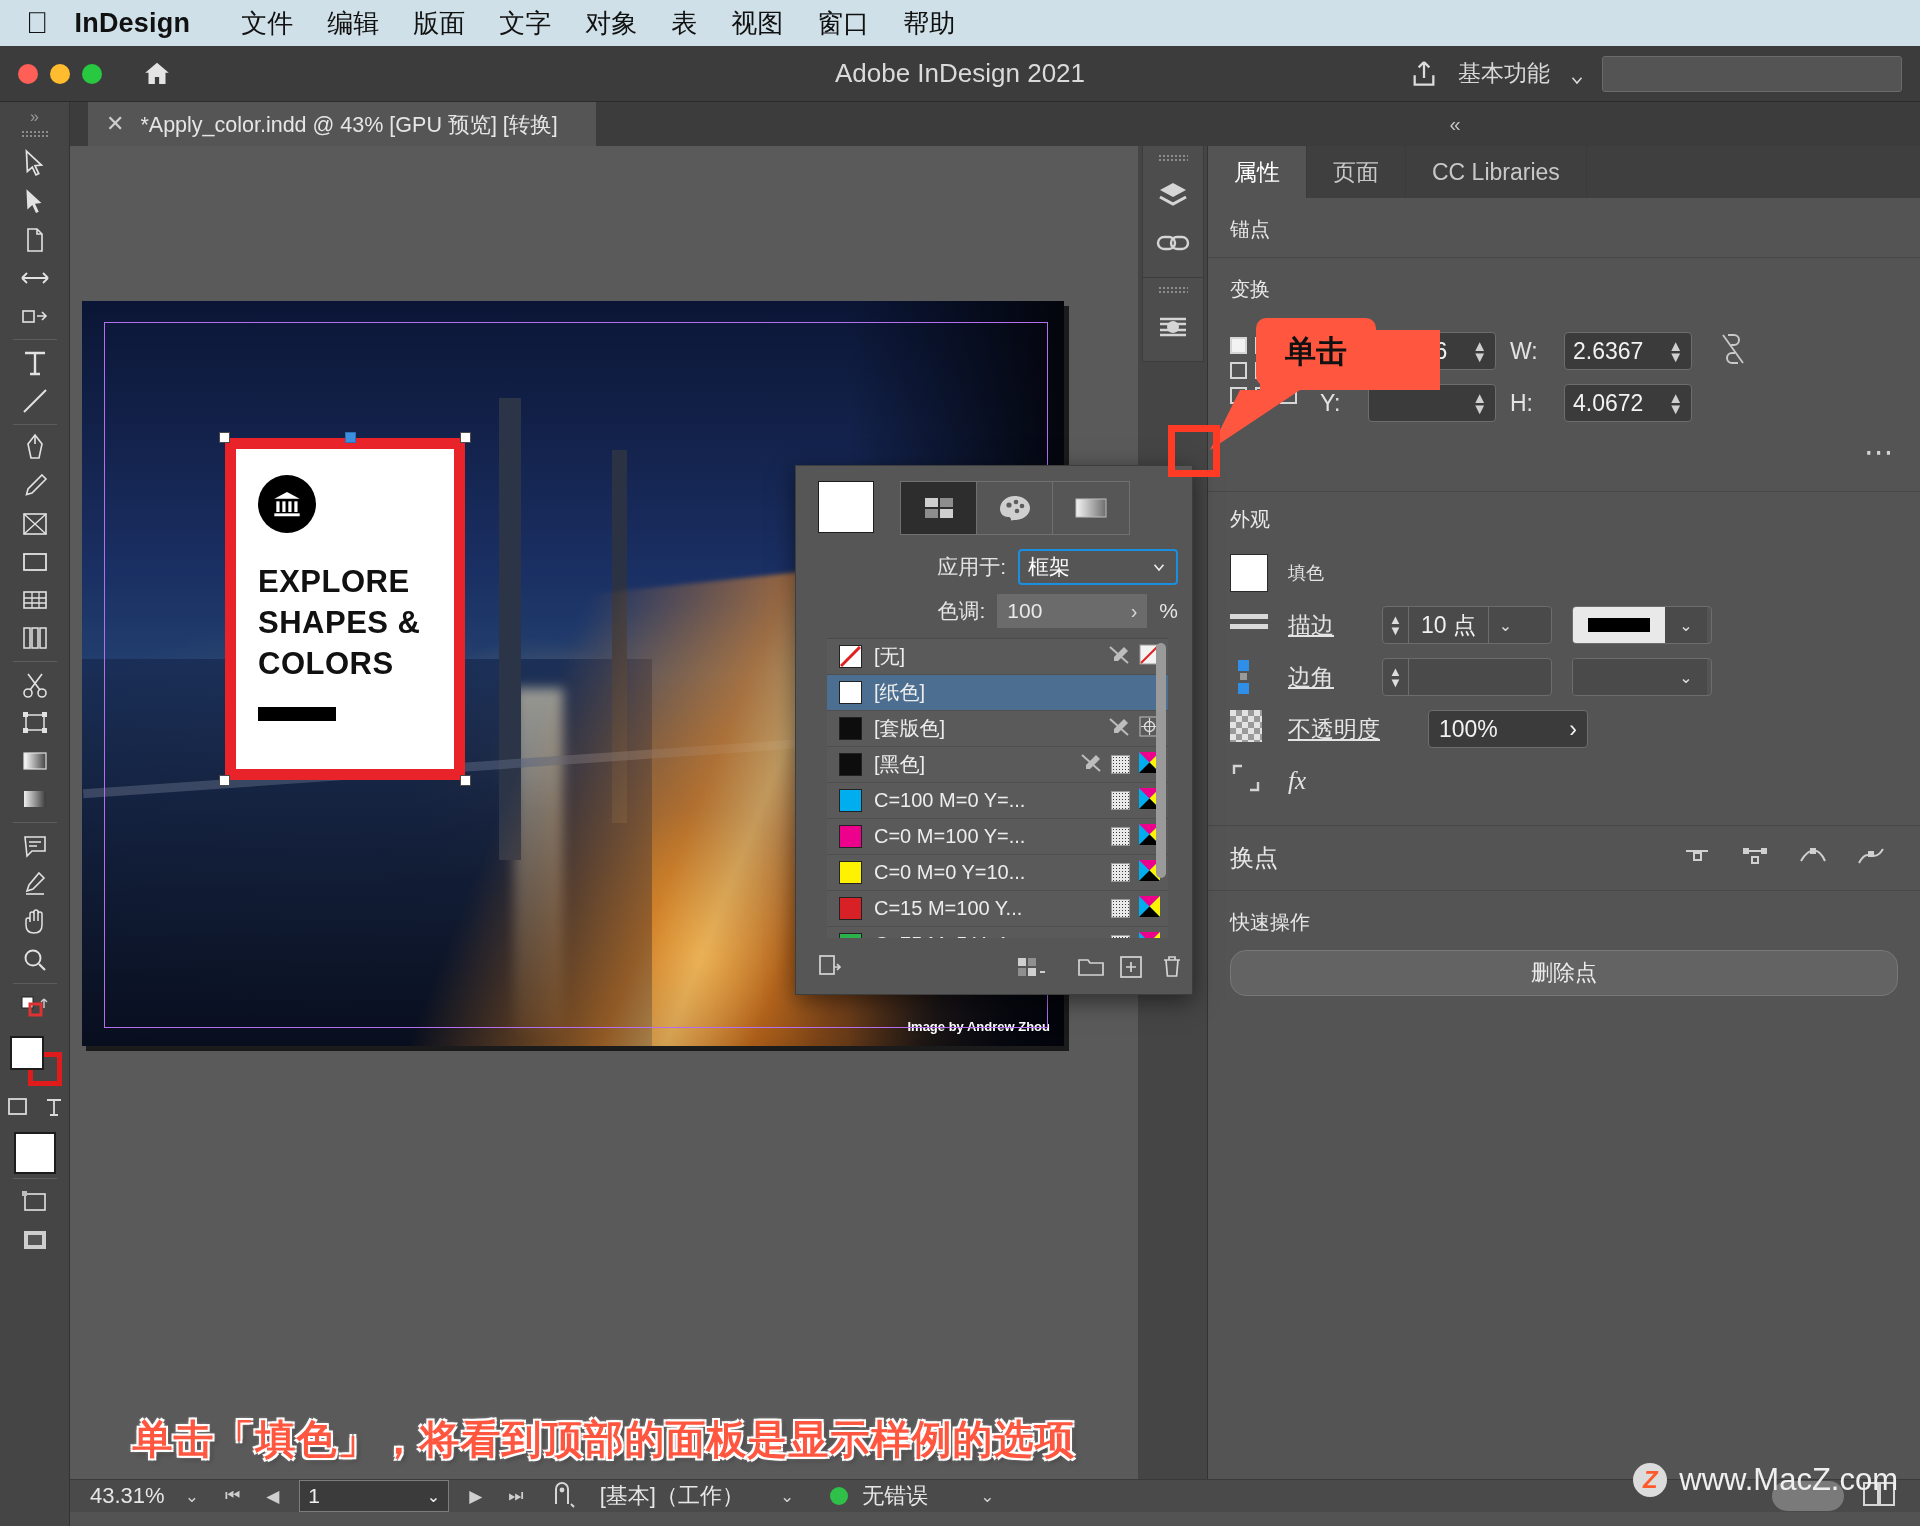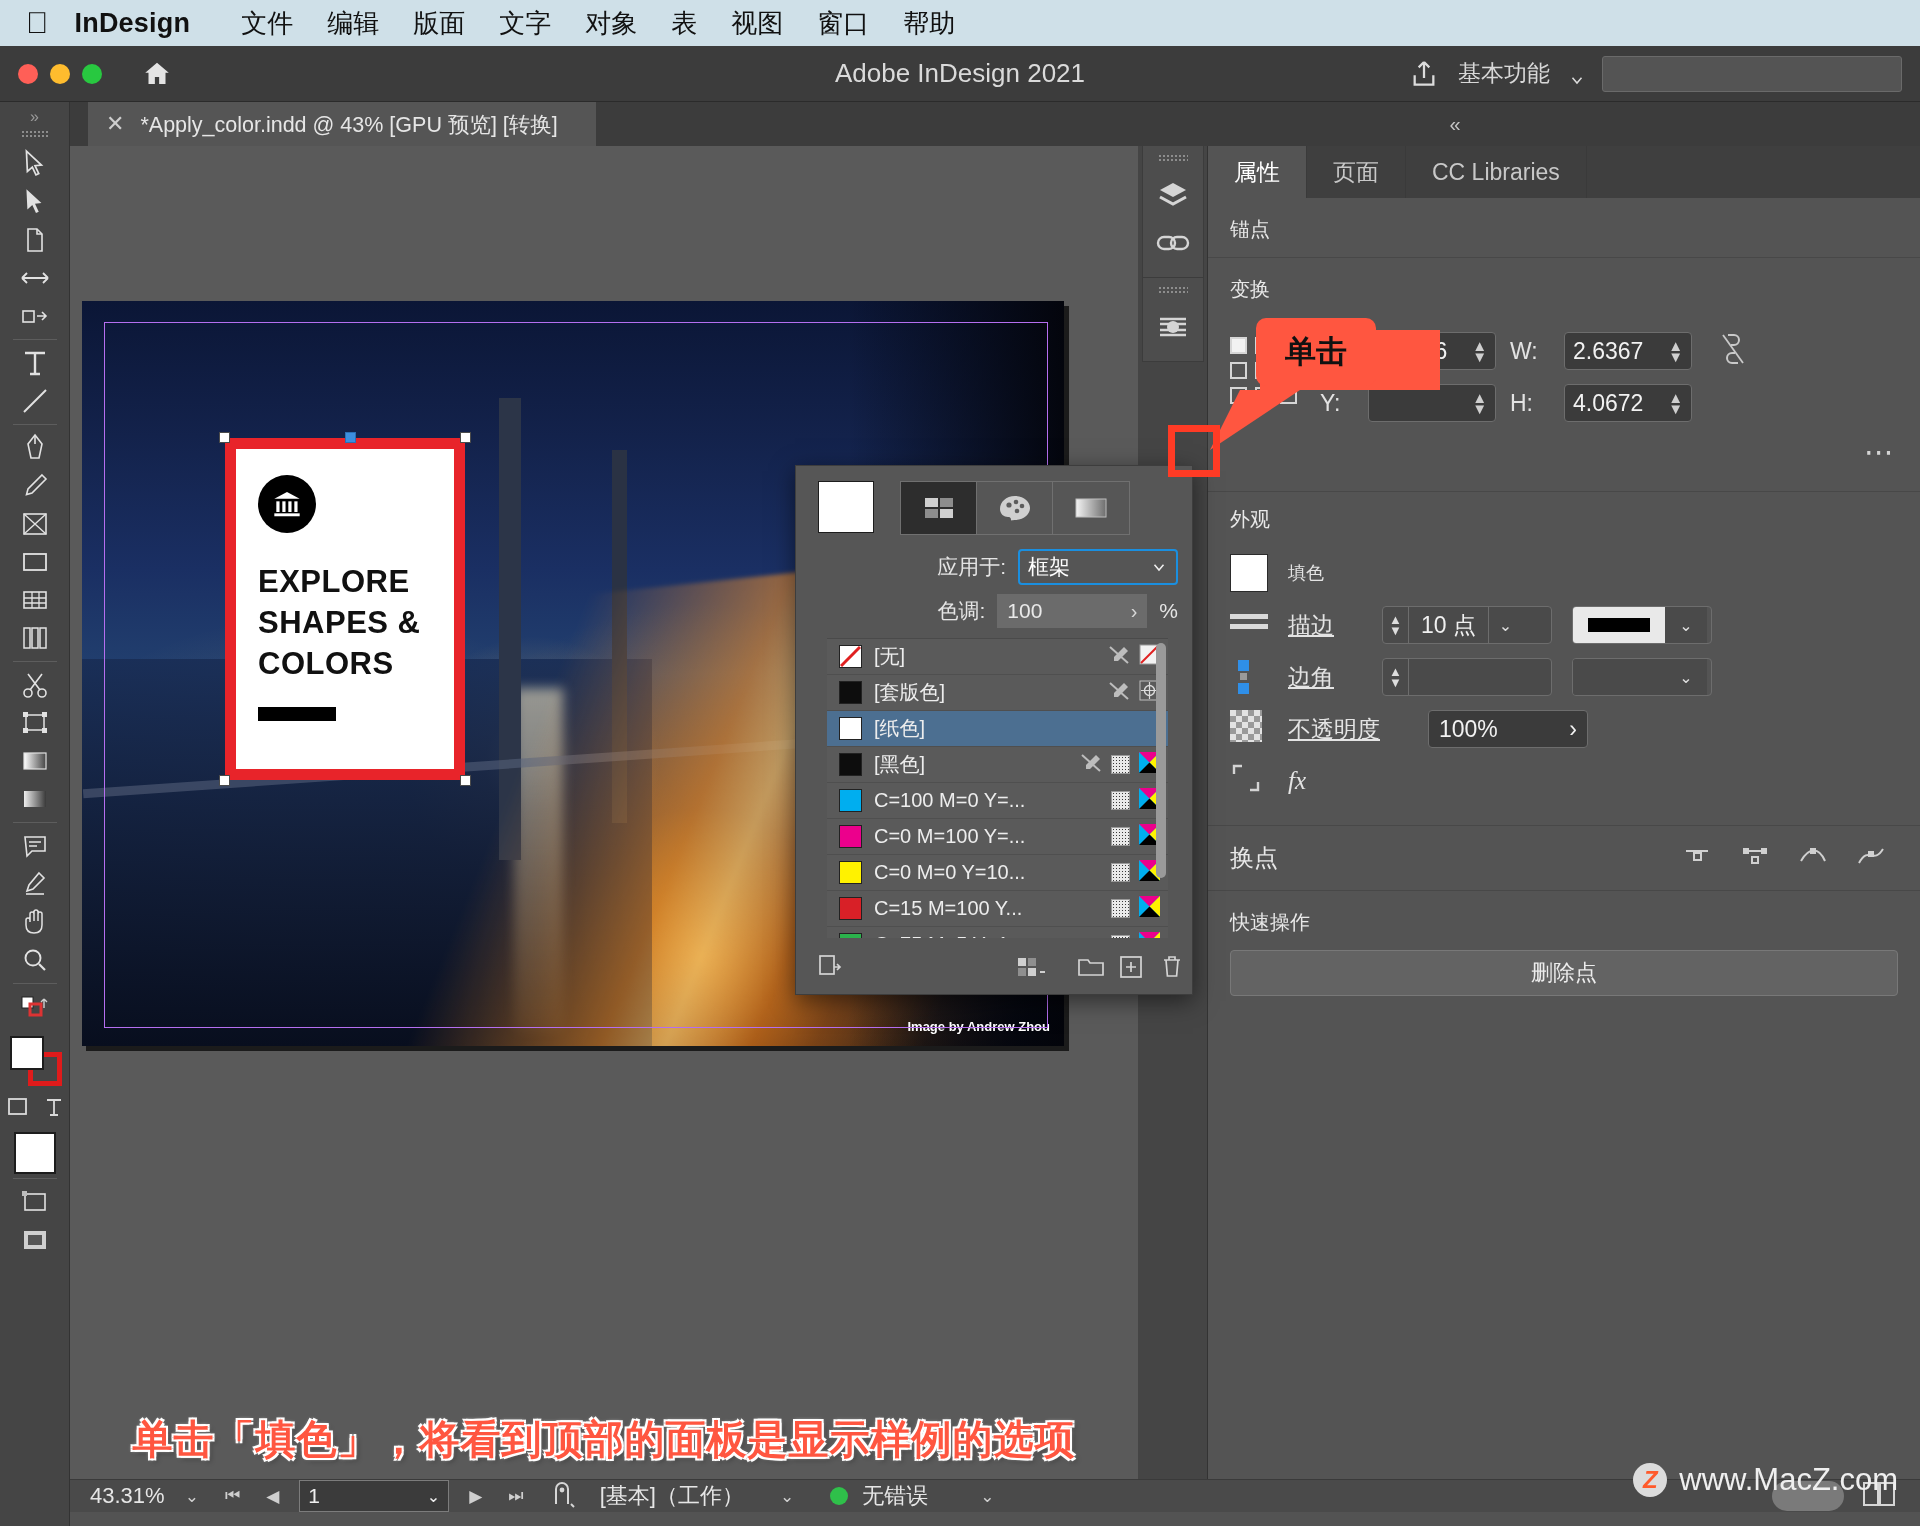--- a/index.html
+++ b/index.html
@@ -190,21 +190,21 @@
   .stroke-num .sp { width: 26px; display:flex; flex-direction:column; align-items:center; justify-content:center; color:#ddd; font-size:13px; line-height:11px; border-right:1px solid #6d6d6d; height:100%;}
   .stroke-num .val { color:#f0f0f0; font-size: 23px; padding: 0 12px; }
   .stroke-num .cv { width: 34px; display:flex; align-items:center; justify-content:center; color:#ddd; border-left:1px solid #6d6d6d; height:100%;}
   .strokestyle { display:flex; height: 38px; border:1px solid #6d6d6d; border-radius:4px; overflow:hidden;}
   .strokestyle .sw { width: 92px; background:#e9e9e9; display:flex; align-items:center; justify-content:center;}
   .strokestyle .sw i { display:block; width:62px; height:14px; background:#000; }
   .strokestyle .cv { width: 42px; background:#4a4a4a; display:flex; align-items:center; justify-content:center; color:#ddd;}
   .opacity-field { height: 38px; background:#3b3b3b; border:1px solid #6d6d6d; border-radius:4px; color:#f2f2f2; font-size:23px; display:flex; align-items:center; justify-content:space-between; padding:0 10px;}
 
   #ellipsis { position:absolute; right: 24px; color: #d4d4d4; font-size: 30px; letter-spacing: 2px; }
-  .qa-btn { margin: 0 22px; height: 46px; background: #636363; border:1px solid #787878; border-radius:4px;
+  .qa-btn { margin: 0 22px; height: 46px; background: #636363; border:1px solid #787878; border-radius:16px;
      color:#ececec; font-size:22px; display:flex; align-items:center; justify-content:center; }
 
   
   #callout {
     position: absolute; left: 1256px; top: 318px; width: 120px; height: 68px;
     background: #ff5640; border-radius: 10px; color: #111; font-size: 31px; font-weight: bold;
     display: flex; align-items: center; justify-content: center; z-index: 60;
   }
   #callout-poly { position:absolute; left:1180px; top: 330px; z-index: 59; }
   #fill-highlight {
@@ -583,38 +583,38 @@
         <span><svg width="22" height="20" viewBox="0 0 22 20">
               <path d="M16 2l4 4-10 10H6v-4z" fill="#bdbdbd"></path>
               <path d="M2 2l18 16" stroke="#bdbdbd" stroke-width="2"></path>
             </svg></span>
         <span><svg width="21" height="21" viewBox="0 0 21 21">
               <rect x="1" y="1" width="19" height="19" fill="#f3f3f3" stroke="#9a9a9a"></rect>
               <path d="M2 19L19 2" stroke="#e02020" stroke-width="2"></path>
             </svg></span>
       </span>
     </div>
+    <div class="sw-item selected">
+      <span class="sw-chip" style="background:#ffffff;"></span>
+      <span class="sw-name">[纸色]</span>
+    </div>
     <div class="sw-item">
       <span class="sw-chip" style="background:#0d0d0d;"></span>
       <span class="sw-name">[套版色]</span>
       <span class="sw-icons">
         <span><svg width="22" height="20" viewBox="0 0 22 20">
               <path d="M16 2l4 4-10 10H6v-4z" fill="#bdbdbd"></path>
               <path d="M2 2l18 16" stroke="#bdbdbd" stroke-width="2"></path>
             </svg></span>
         <span><svg width="21" height="21" viewBox="0 0 21 21">
               <rect x="1" y="1" width="19" height="19" fill="none" stroke="#bdbdbd"></rect>
               <circle cx="10.5" cy="10.5" r="5" fill="none" stroke="#dcdcdc" stroke-width="1.4"></circle>
               <path d="M10.5 2v17M2 10.5h17" stroke="#dcdcdc" stroke-width="1.2"></path>
             </svg></span>
       </span>
-    </div>
-    <div class="sw-item selected">
-      <span class="sw-chip" style="background:#ffffff;"></span>
-      <span class="sw-name">[纸色]</span>
     </div>
     <div class="sw-item">
       <span class="sw-chip" style="background:#0d0d0d;"></span>
       <span class="sw-name">[黑色]</span>
       <span class="sw-icons">
         <span><svg width="22" height="20" viewBox="0 0 22 20">
               <path d="M16 2l4 4-10 10H6v-4z" fill="#bdbdbd"></path>
               <path d="M2 2l18 16" stroke="#bdbdbd" stroke-width="2"></path>
             </svg></span>
         <span>

